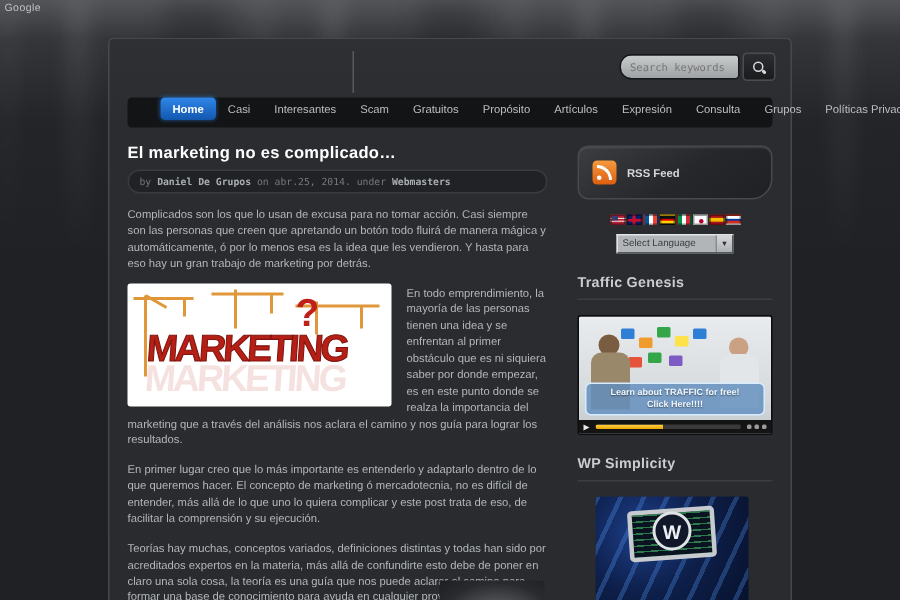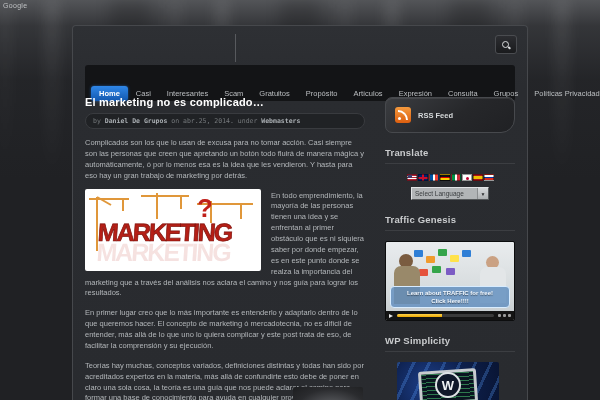--- a/index.html
+++ b/index.html
@@ -29,22 +29,22 @@
   .search-input { width:80px; height:17px; border:1px solid #17181a; border-radius:8px 3px 3px 8px;
     background:linear-gradient(180deg,#c9cccd,#9fa2a4); font-family:"DejaVu Sans Mono", monospace;
     font-size:7px; color:#55595b; padding:0 6px; outline:none; }
   .search-btn { width:22px; height:19px; margin-left:2px; border:1px solid #4a4c50; border-radius:3px;
     background:linear-gradient(180deg,#2c2d31,#1a1b1d); display:flex; align-items:center; justify-content:center; cursor:pointer; }
   .mag { position:relative; width:8px; height:8px; }
   .mag::before { content:""; position:absolute; left:0; top:0; width:5px; height:5px; border:1.5px solid #d9dbdd; border-radius:50%; }
   .mag::after { content:""; position:absolute; left:6px; top:6px; width:3px; height:1.5px; background:#d9dbdd; transform:rotate(45deg); border-radius:1px; }
 
   
-  .navbar { position:absolute; left:12px; right:12px; top:39px; height:36px; background:#131416;
-    border-radius:3px; display:flex; align-items:flex-end; padding:0 6px; }
+  .navbar { position:absolute; left:12px; right:12px; top:39px; height:20px; background:#131416;
+    border-radius:3px; display:flex; align-items:flex-start; padding:0 22px; }
   .nav-item { font-size:7.5px; color:#bcbfc2; padding:3px 8px; white-space:nowrap; cursor:pointer; }
   .nav-item.active { background:linear-gradient(180deg,#2f87e8,#1257ae); border-radius:3px; color:#fff; font-weight:bold;
     box-shadow:0 0 3px rgba(40,130,230,.6); }
 
   
   .content { position:absolute; left:12px; right:12px; top:64px; bottom:0; display:flex; }
   .article { position:relative; width:290px; }
   .sidebar { width:130px; margin-left:20px; }
 
   
@@ -141,20 +141,21 @@
 
 <div class="canvas">
   <div class="bg-top"></div>
   <div class="bg-streaks"></div>
   <div class="watermark">Google</div>
 
   <div class="container">
 
     <div class="title-sep"></div>
     <div class="searchbar">
+      <input class="search-input" type="text" placeholder="Search keywords" style="">
       <div class="search-btn">
         <span class="mag"></span>
       </div>
     </div>
 
     <div class="navbar">
       <span class="nav-item active">Home</span>
       <span class="nav-item">Casi</span>
       <span class="nav-item">Interesantes</span>
       <span class="nav-item">Scam</span>
@@ -212,21 +213,20 @@
         <div class="photo-br"></div>
       </div>
 
       <div class="sidebar">
 
         <div class="rss-box">
           <span class="rss-icon"></span>
           <span class="rss-label">RSS Feed</span>
         </div>
 
-        <div class="sb-heading">Translate</div>
         <div class="flags">
           <span class="flag flag-us"></span>
           <span class="flag flag-uk"></span>
           <span class="flag flag-fr"></span>
           <span class="flag flag-de"></span>
           <span class="flag flag-it"></span>
           <span class="flag flag-jp"></span>
           <span class="flag flag-es"></span>
           <span class="flag flag-ru"></span>
         </div>

